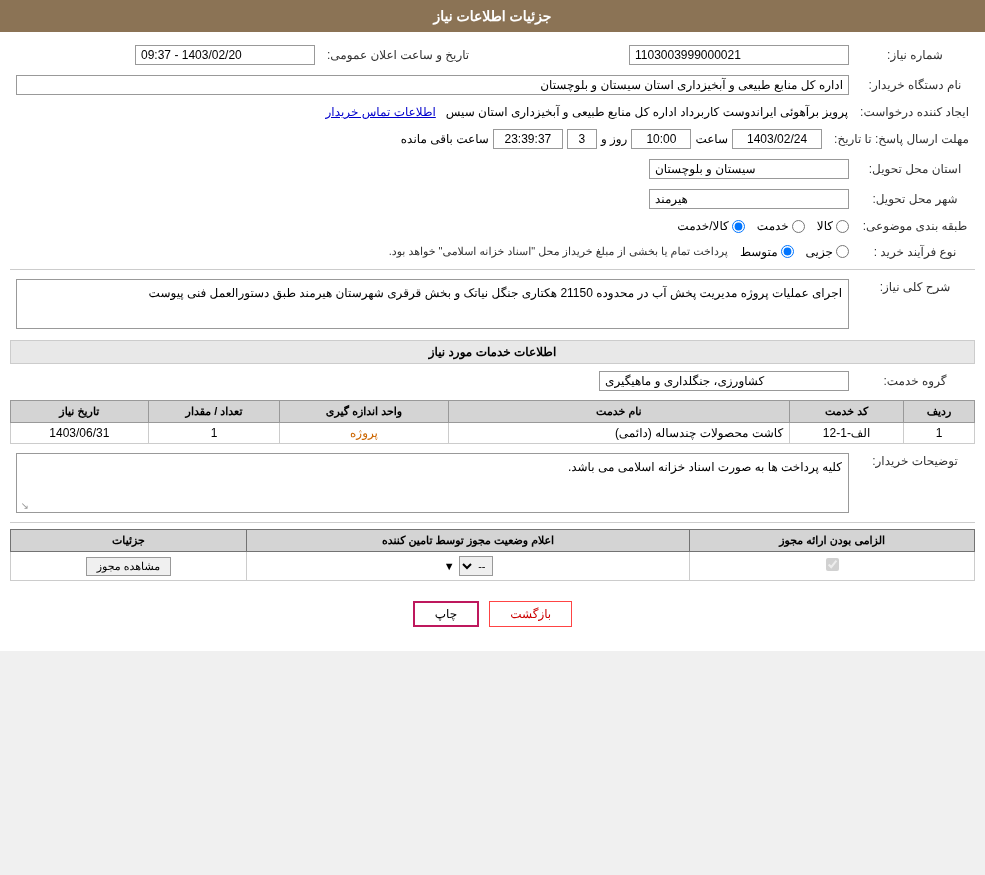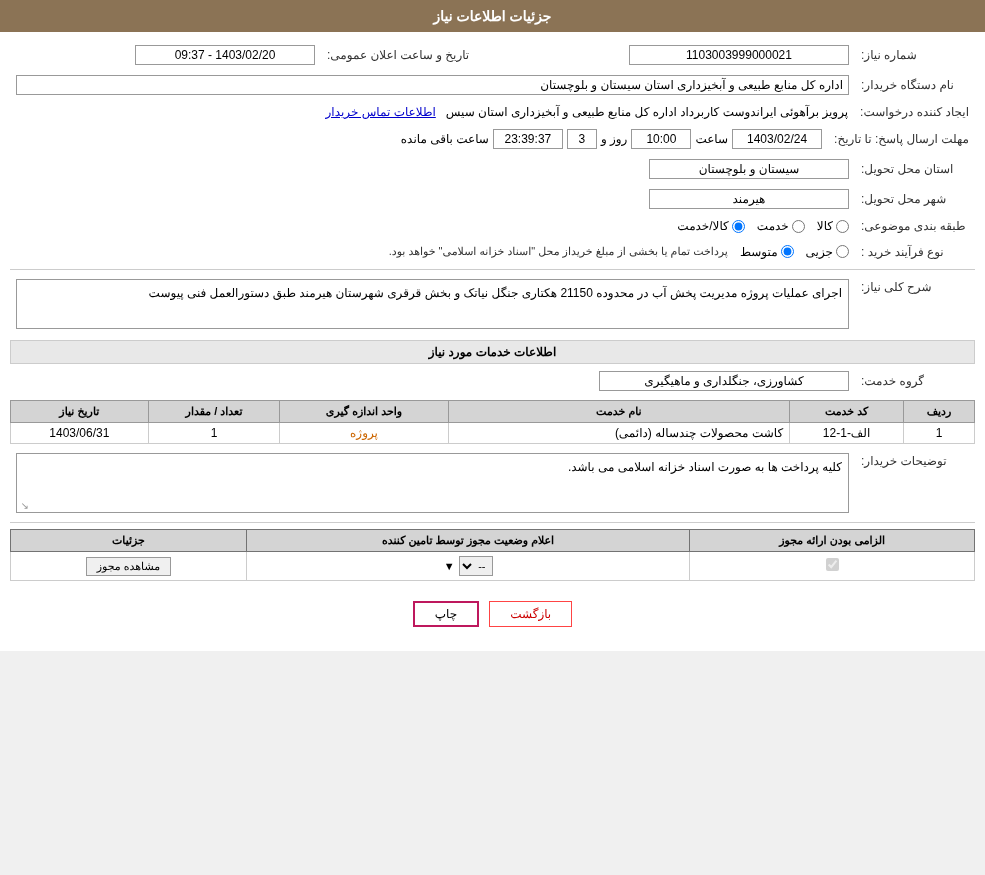--- a/index.html
+++ b/index.html
@@ -39,36 +39,36 @@
       width: 100%;
       border-collapse: collapse;
       margin-bottom: 4px;
     }
     .info-table td {
       padding: 3px 6px;
       vertical-align: middle;
       font-size: 12px;
     }
     .label-cell {
-      text-align: left;
+      text-align: center;
       color: #333;
       white-space: nowrap;
       font-weight: normal;
       width: 120px;
     }
     .value-cell {
       text-align: right;
     }
     .input-box {
       border: 1px solid #999;
       padding: 2px 5px;
       background: #fff;
       display: inline-block;
       min-width: 180px;
-      text-align: center;
+      text-align: left;
     }
     .input-box-full {
       border: 1px solid #999;
       padding: 2px 5px;
       background: #fff;
       display: block;
       width: 100%;
       text-align: right;
     }
     .link-blue {

